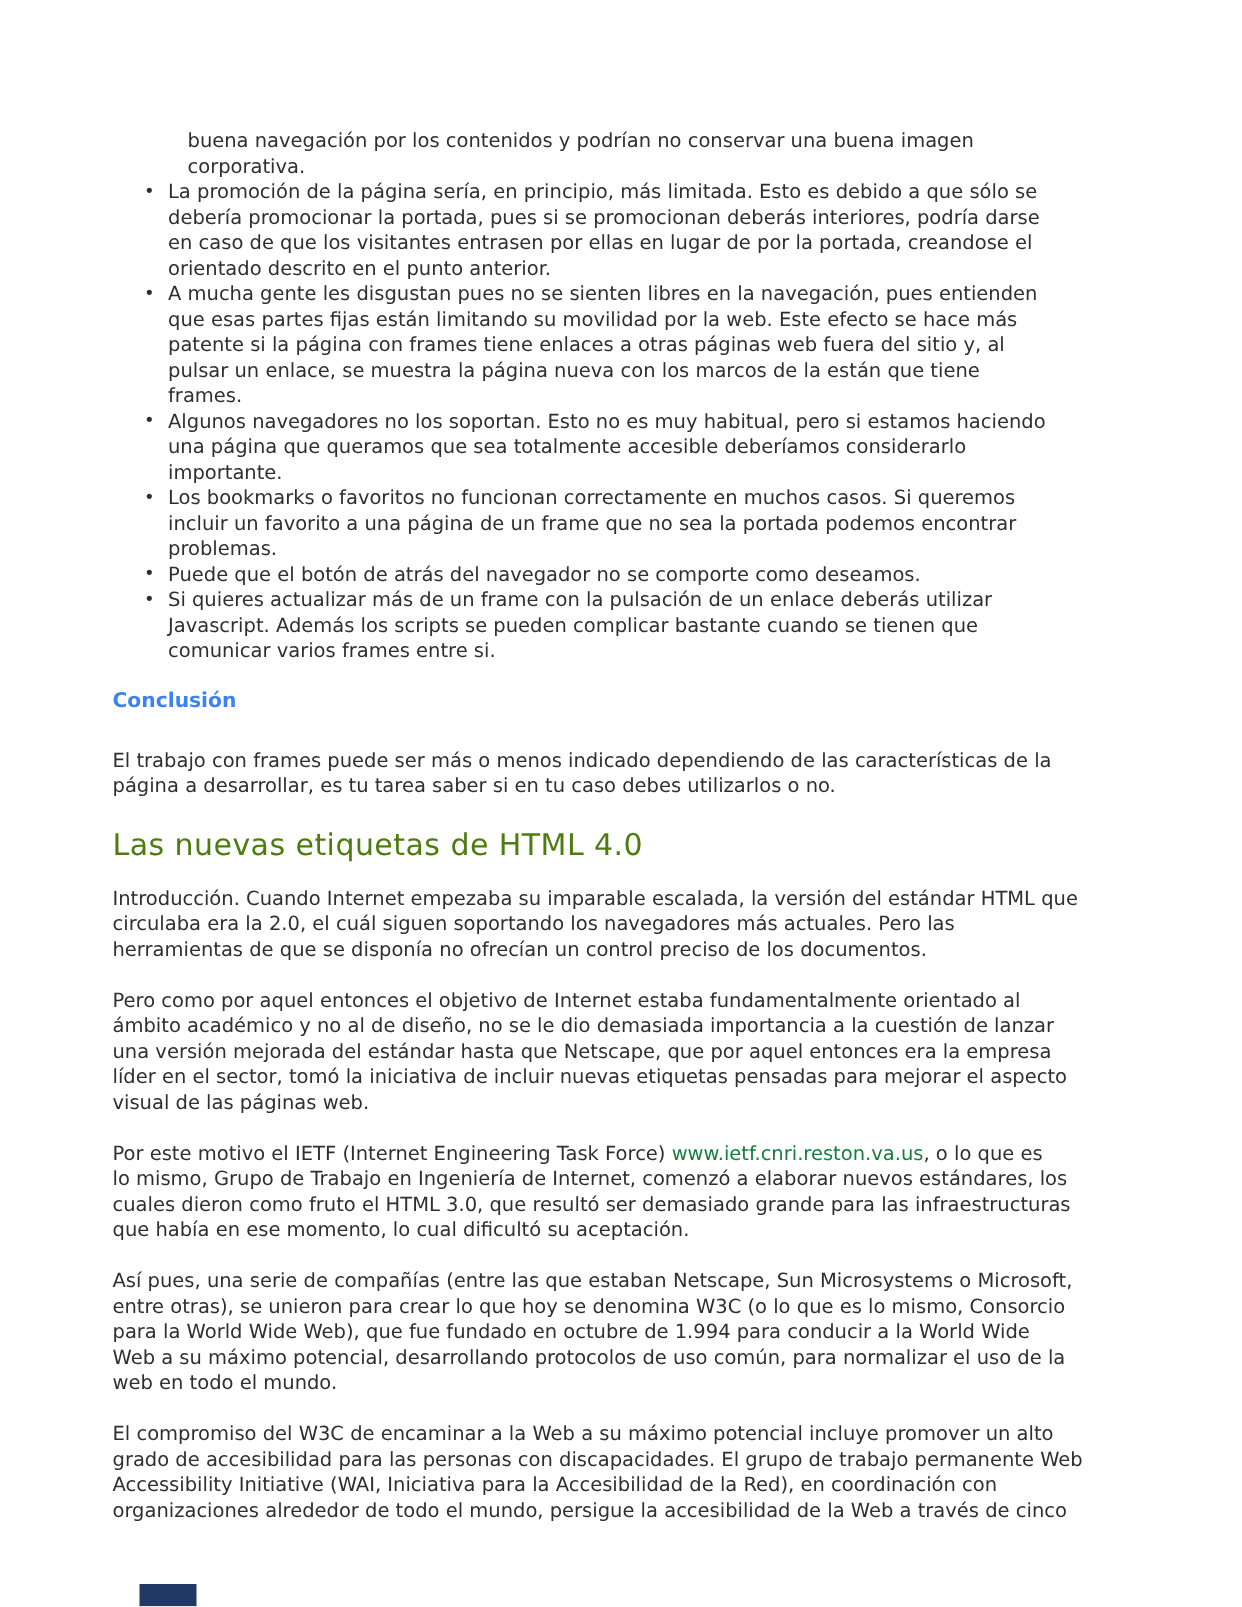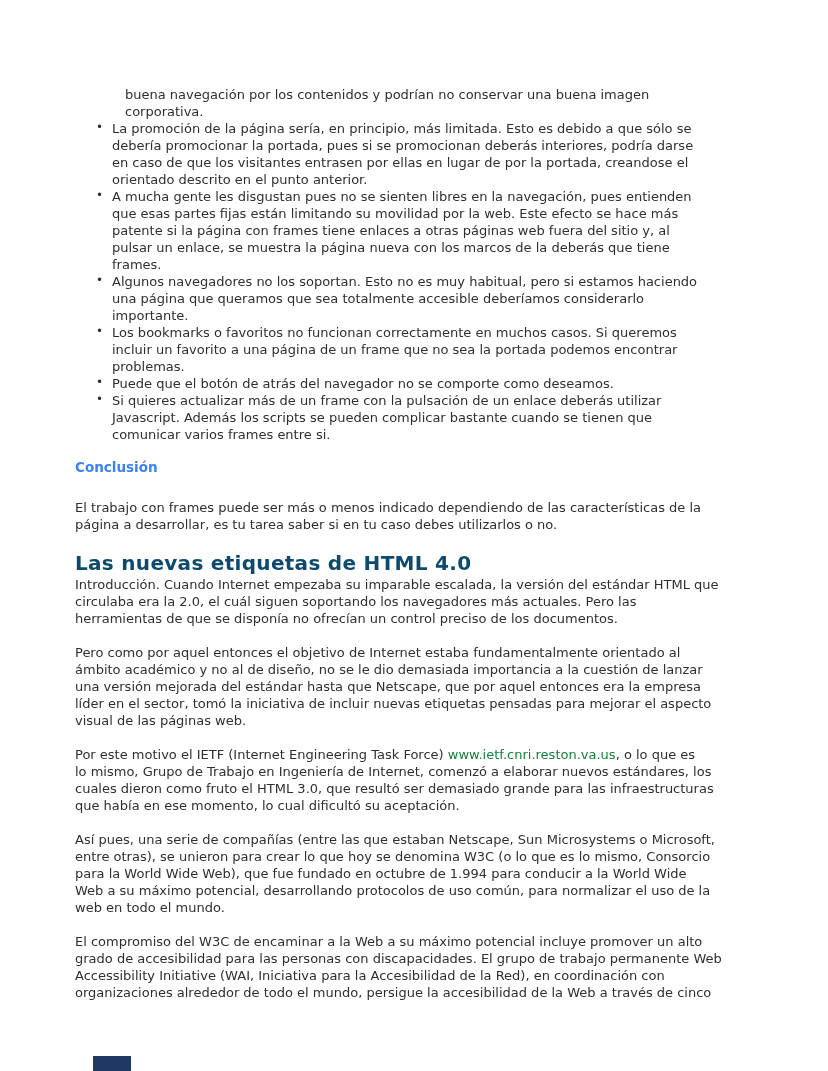--- a/index.html
+++ b/index.html
@@ -20,23 +20,23 @@
   .bullet{position:relative;padding-left:37px;}
   .bullet .marker{
     position:absolute;left:21px;top:-1px;
     font-size:12px;color:#2f2f2f;
   }
   .h-small{
     font-weight:bold;color:#3b82f6;
     margin-top:16px;margin-bottom:23px;
     font-size:13.5px;line-height:17px;
   }
-  .para{margin-bottom:17px;}
+  .para{margin-bottom:17px;margin-top:15px;}
   .h-big{
-    font-weight:bold;color:#0c4a6e;
+    font-weight:normal;color:#4d7c0f;
     font-size:20px;line-height:26px;letter-spacing:0.3px;
     margin-top:10px;
   }
   .link{color:#15803d;text-decoration:none;cursor:pointer;}
   .footer-box{
     position:absolute;left:93px;top:1056px;
     width:38px;height:15px;background:#1f3864;
   }
 </style>
 </head>
@@ -59,21 +59,21 @@
             <div class="tl">en caso de que los visitantes entrasen por ellas en lugar de por la portada, creandose el</div>
             <div class="tl">orientado descrito en el punto anterior.</div>
           </div>
       </div>
       <div class="bullet">
         <span class="marker">•</span>
         <div>
             <div class="tl">A mucha gente les disgustan pues no se sienten libres en la navegación, pues entienden</div>
             <div class="tl">que esas partes fijas están limitando su movilidad por la web. Este efecto se hace más</div>
             <div class="tl">patente si la página con frames tiene enlaces a otras páginas web fuera del sitio y, al</div>
-            <div class="tl">pulsar un enlace, se muestra la página nueva con los marcos de la deberás que tiene</div>
+            <div class="tl">pulsar un enlace, se muestra la página nueva con los marcos de la están que tiene</div>
             <div class="tl">frames.</div>
           </div>
       </div>
       <div class="bullet">
         <span class="marker">•</span>
         <div>
             <div class="tl">Algunos navegadores no los soportan. Esto no es muy habitual, pero si estamos haciendo</div>
             <div class="tl">una página que queramos que sea totalmente accesible deberíamos considerarlo</div>
             <div class="tl">importante.</div>
           </div>

